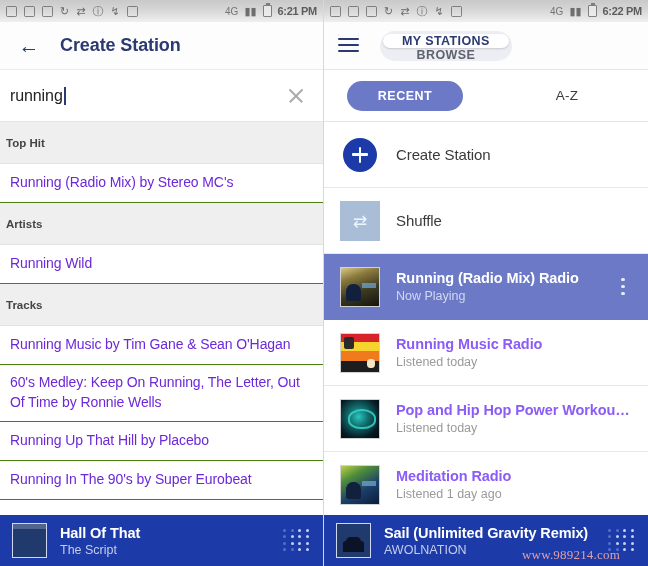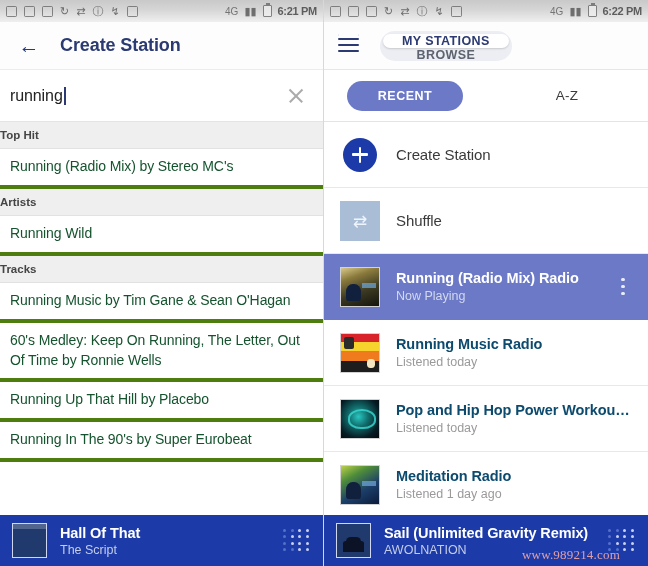--- a/index.html
+++ b/index.html
@@ -75,27 +75,27 @@
   .clear-x:before, .clear-x:after {
     content:""; position:absolute; left:4px; top:12px; width:18px; height:1.6px;
     background:#666;
   }
   .clear-x:before { transform:rotate(45deg); }
   .clear-x:after  { transform:rotate(-45deg); }
 
   
   .results { background:#fff; }
   .sec-head {
-    height:27px; background:#efefef; display:flex; align-items:center;
-    padding:0 0; font-size:11.5px; color:#454545; font-weight:bold;
+    height:42px; background:#efefef; display:flex; align-items:center;
+    padding:0 6px; font-size:11.5px; color:#454545; font-weight:bold;
     border-bottom:1px solid #e2e2e2;
   }
   .res-item {
     min-height:39px; display:flex; align-items:center; padding:8px 14px 8px 10px;
-    font-size:14px; color:#14532d; border-bottom:4px solid #4d7c0f;
+    font-size:14px; color:#6d28d9; border-bottom:1px solid #4d7c0f;
     line-height:1.42; cursor:pointer; letter-spacing:-0.1px;
   }
   .res-item.two-line { min-height:56px; }
 
   
   .nowbar {
     position:absolute; left:0; bottom:0; width:100%; height:51px;
     background:#1c3aa8; display:flex; align-items:center; padding:0 12px;
   }
   .nowbar .art {
@@ -231,21 +231,21 @@
   .th-med:before {
     content:""; position:absolute; left:12%; bottom:12%; width:40%; height:44%;
     background:#10203d; border-radius:45% 45% 20% 20%;
   }
   .th-med:after {
     content:""; position:absolute; right:8%; top:40%; width:36%; height:14%;
     background:#6fa8dc; opacity:.7;
   }
   .srow .stxt { flex:1; margin-left:14px; min-width:0; }
   .srow .s1 {
-    font-size:14.5px; color:#0c4a6e; font-weight:bold; white-space:nowrap;
+    font-size:14.5px; color:#8b5cf6; font-weight:bold; white-space:nowrap;
     overflow:hidden; text-overflow:ellipsis; letter-spacing:-0.1px;
   }
   .srow.selected .s1 { color:#ffffff; }
   .srow .s2 { font-size:12.5px; color:#9a9a9a; margin-top:3px; }
   .srow.selected .s2 { color:#d2d8f0; }
   .srow .s1.plain { font-weight:normal; color:#3a3a3a; font-size:15px; }
   .kebab {
     width:22px; height:26px; flex:none; display:flex; flex-direction:column;
     align-items:center; justify-content:center; gap:3.5px; cursor:pointer;
   }

